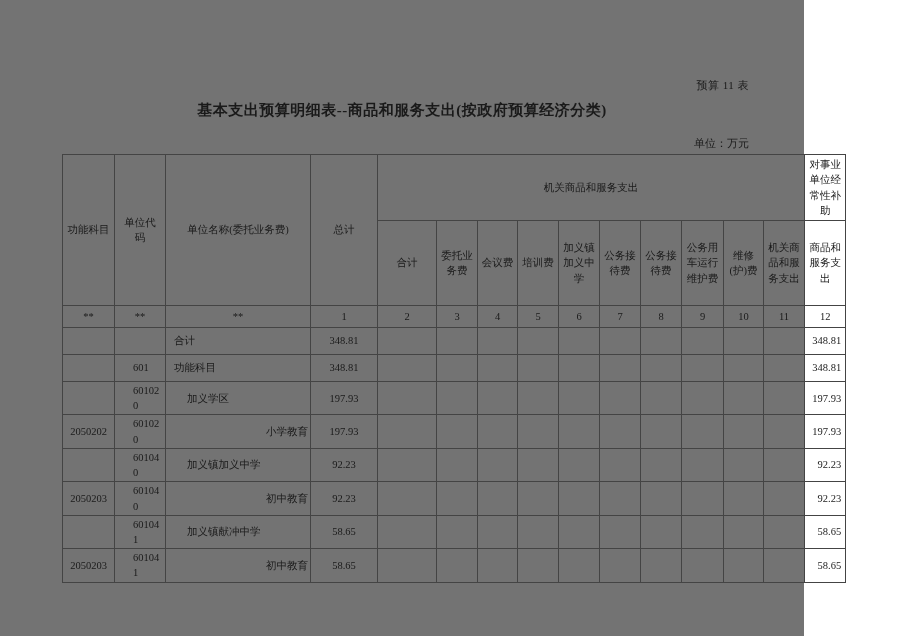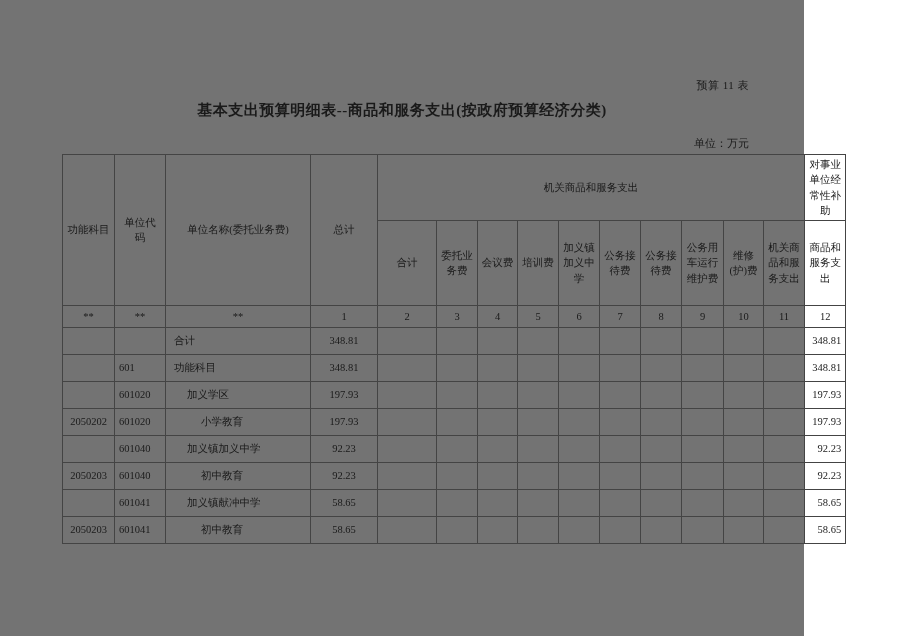--- a/index.html
+++ b/index.html
@@ -41,24 +41,24 @@
     text-align:center;vertical-align:middle;
     padding:1px 2px;
     word-break:break-all;
     overflow:hidden;
   }
   tr.group-row th{height:66px;}
   tr.sub-row th{height:85px;}
   tr.index-row td{height:22px;}
   tbody.data-body td{height:27px;}
   th.pad-wrap{padding:0 9px;}
-  td.c-code{text-align:left;padding-left:4px;}
+  td.c-code{text-align:left;padding-left:18px;}
   td.c-name{text-align:left;padding-left:8px;}
   td.c-name.indent-1{padding-left:21px;}
-  td.c-name.indent-2{padding-left:35px;}
+  td.c-name.indent-2{padding-left:35px;text-align:right;}
   td.c-subsidy{text-align:right;padding-right:4px;}
 </style>
 </head>
 <body>
 
 <div class="page">
 
   <div class="table-label">预算 11 表</div>
 
   <div class="doc-title">基本支出预算明细表--商品和服务支出(按政府预算经济分类)</div>

